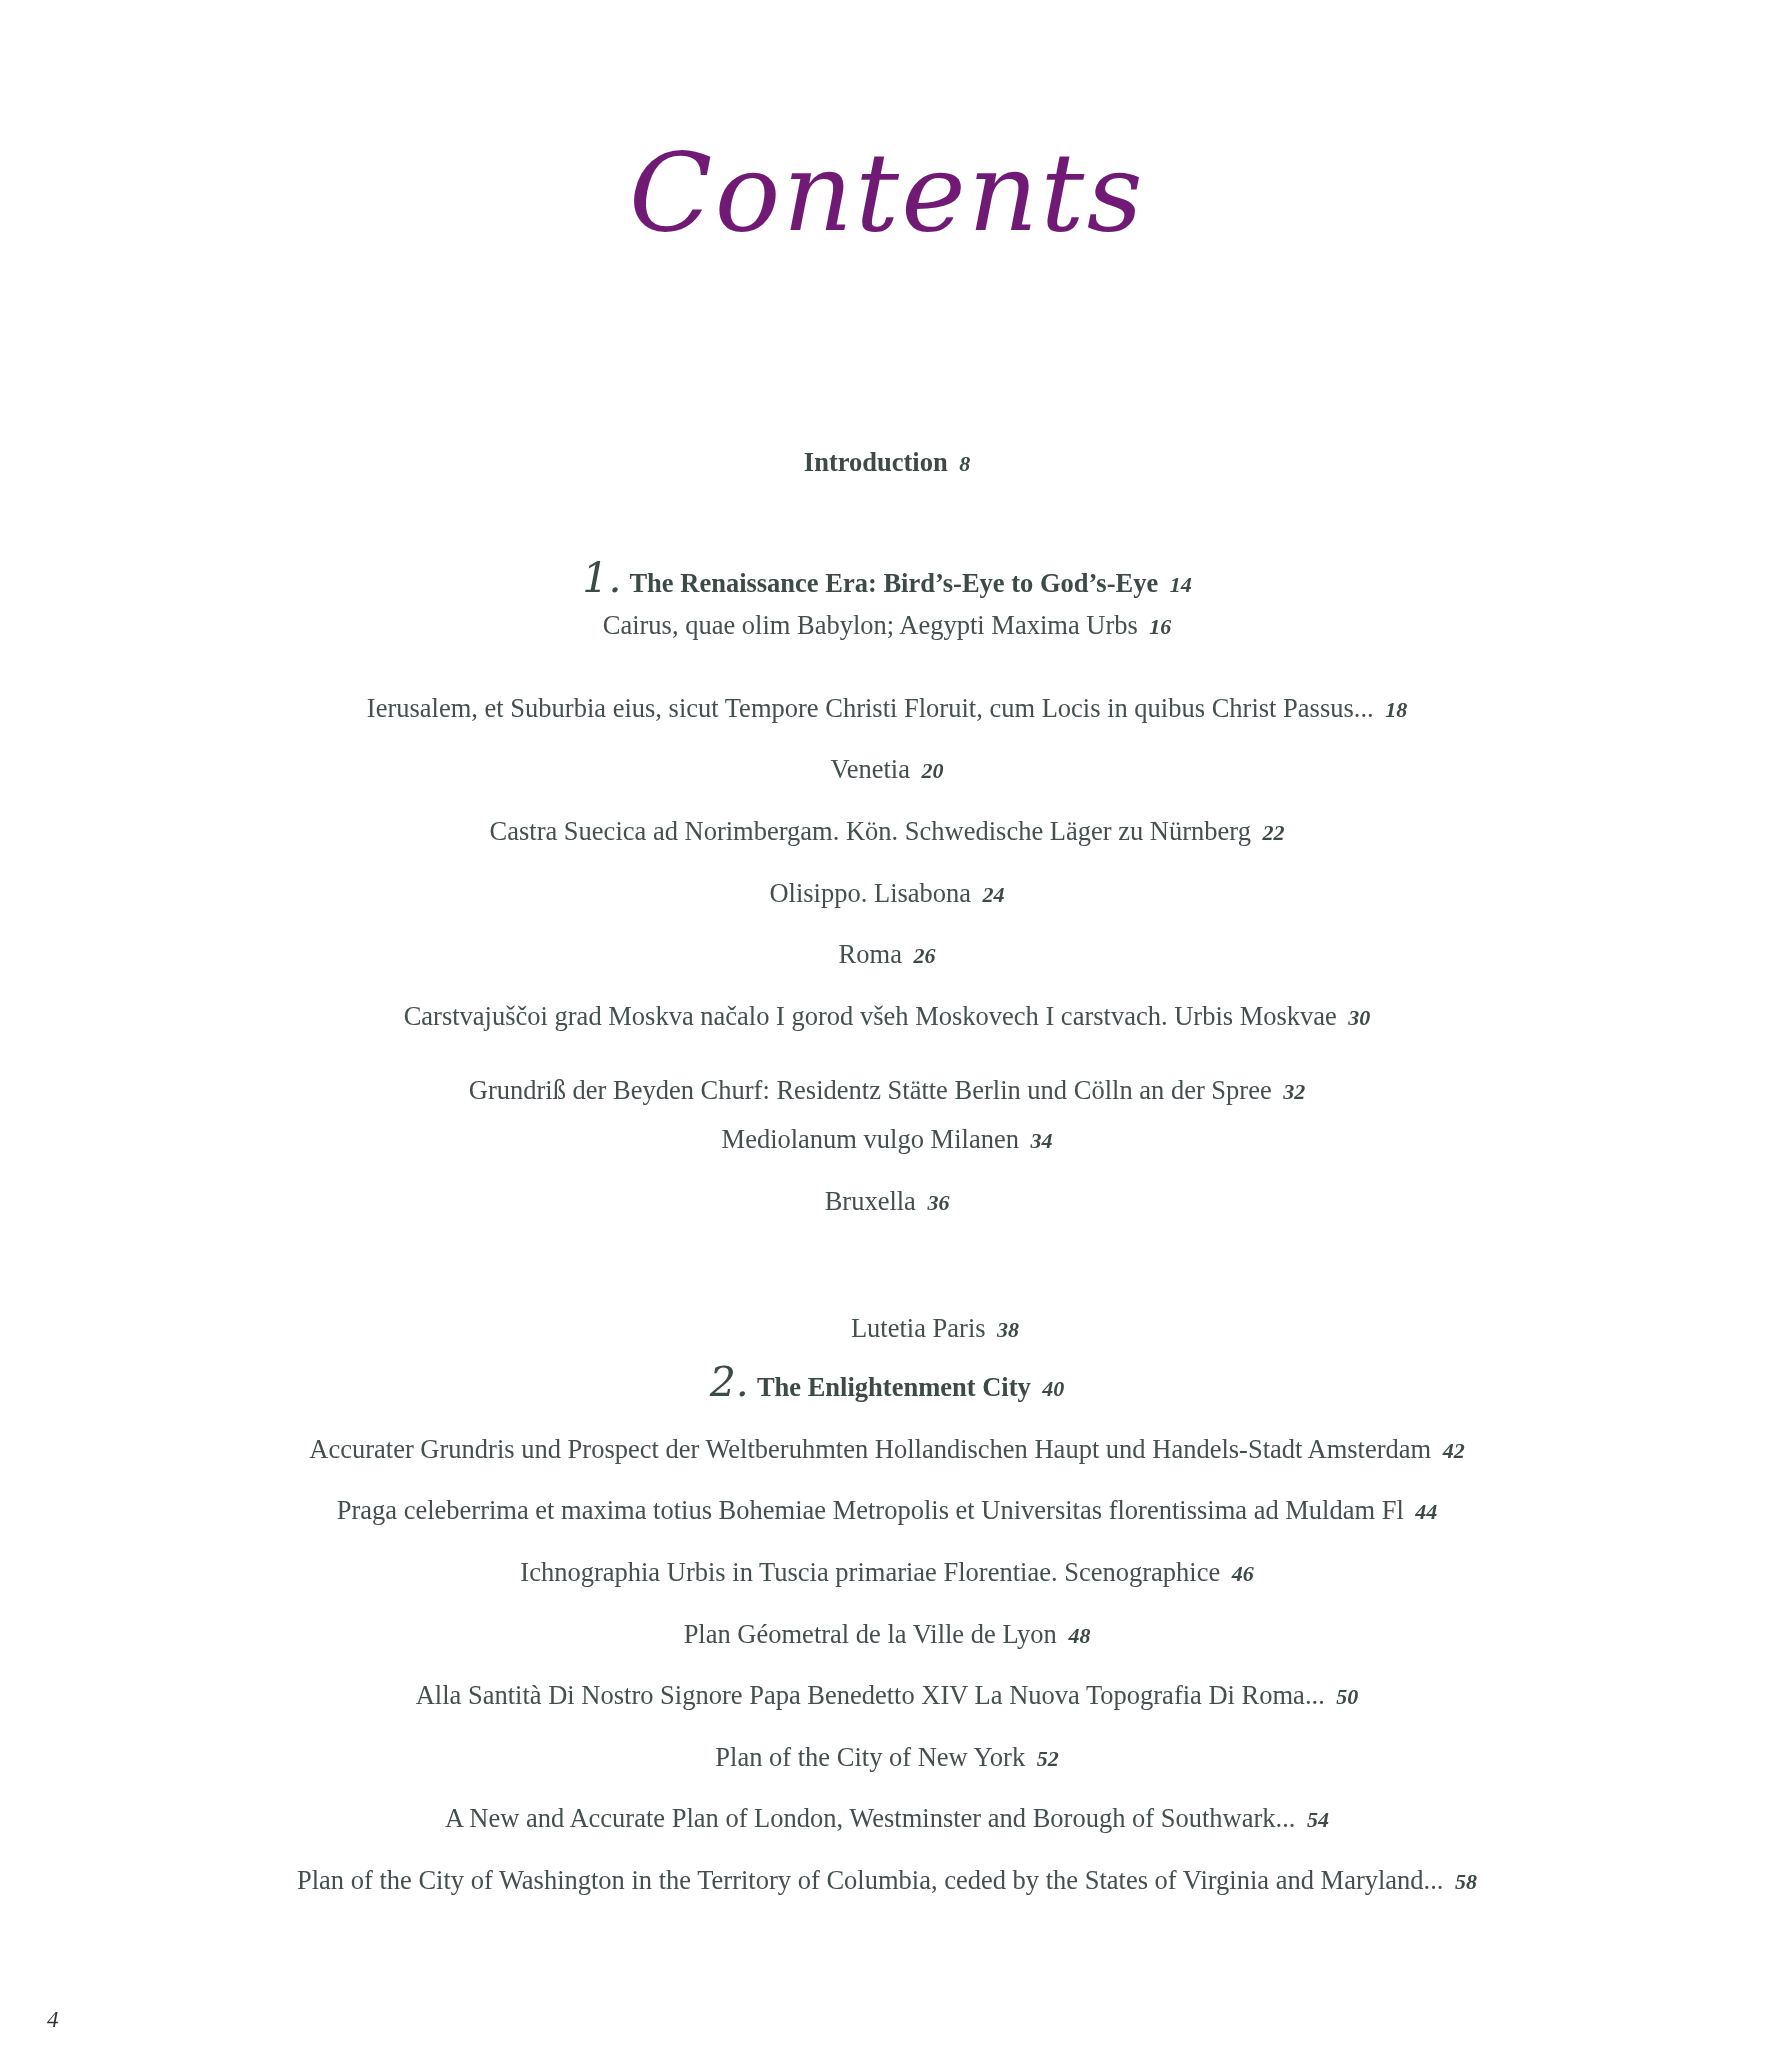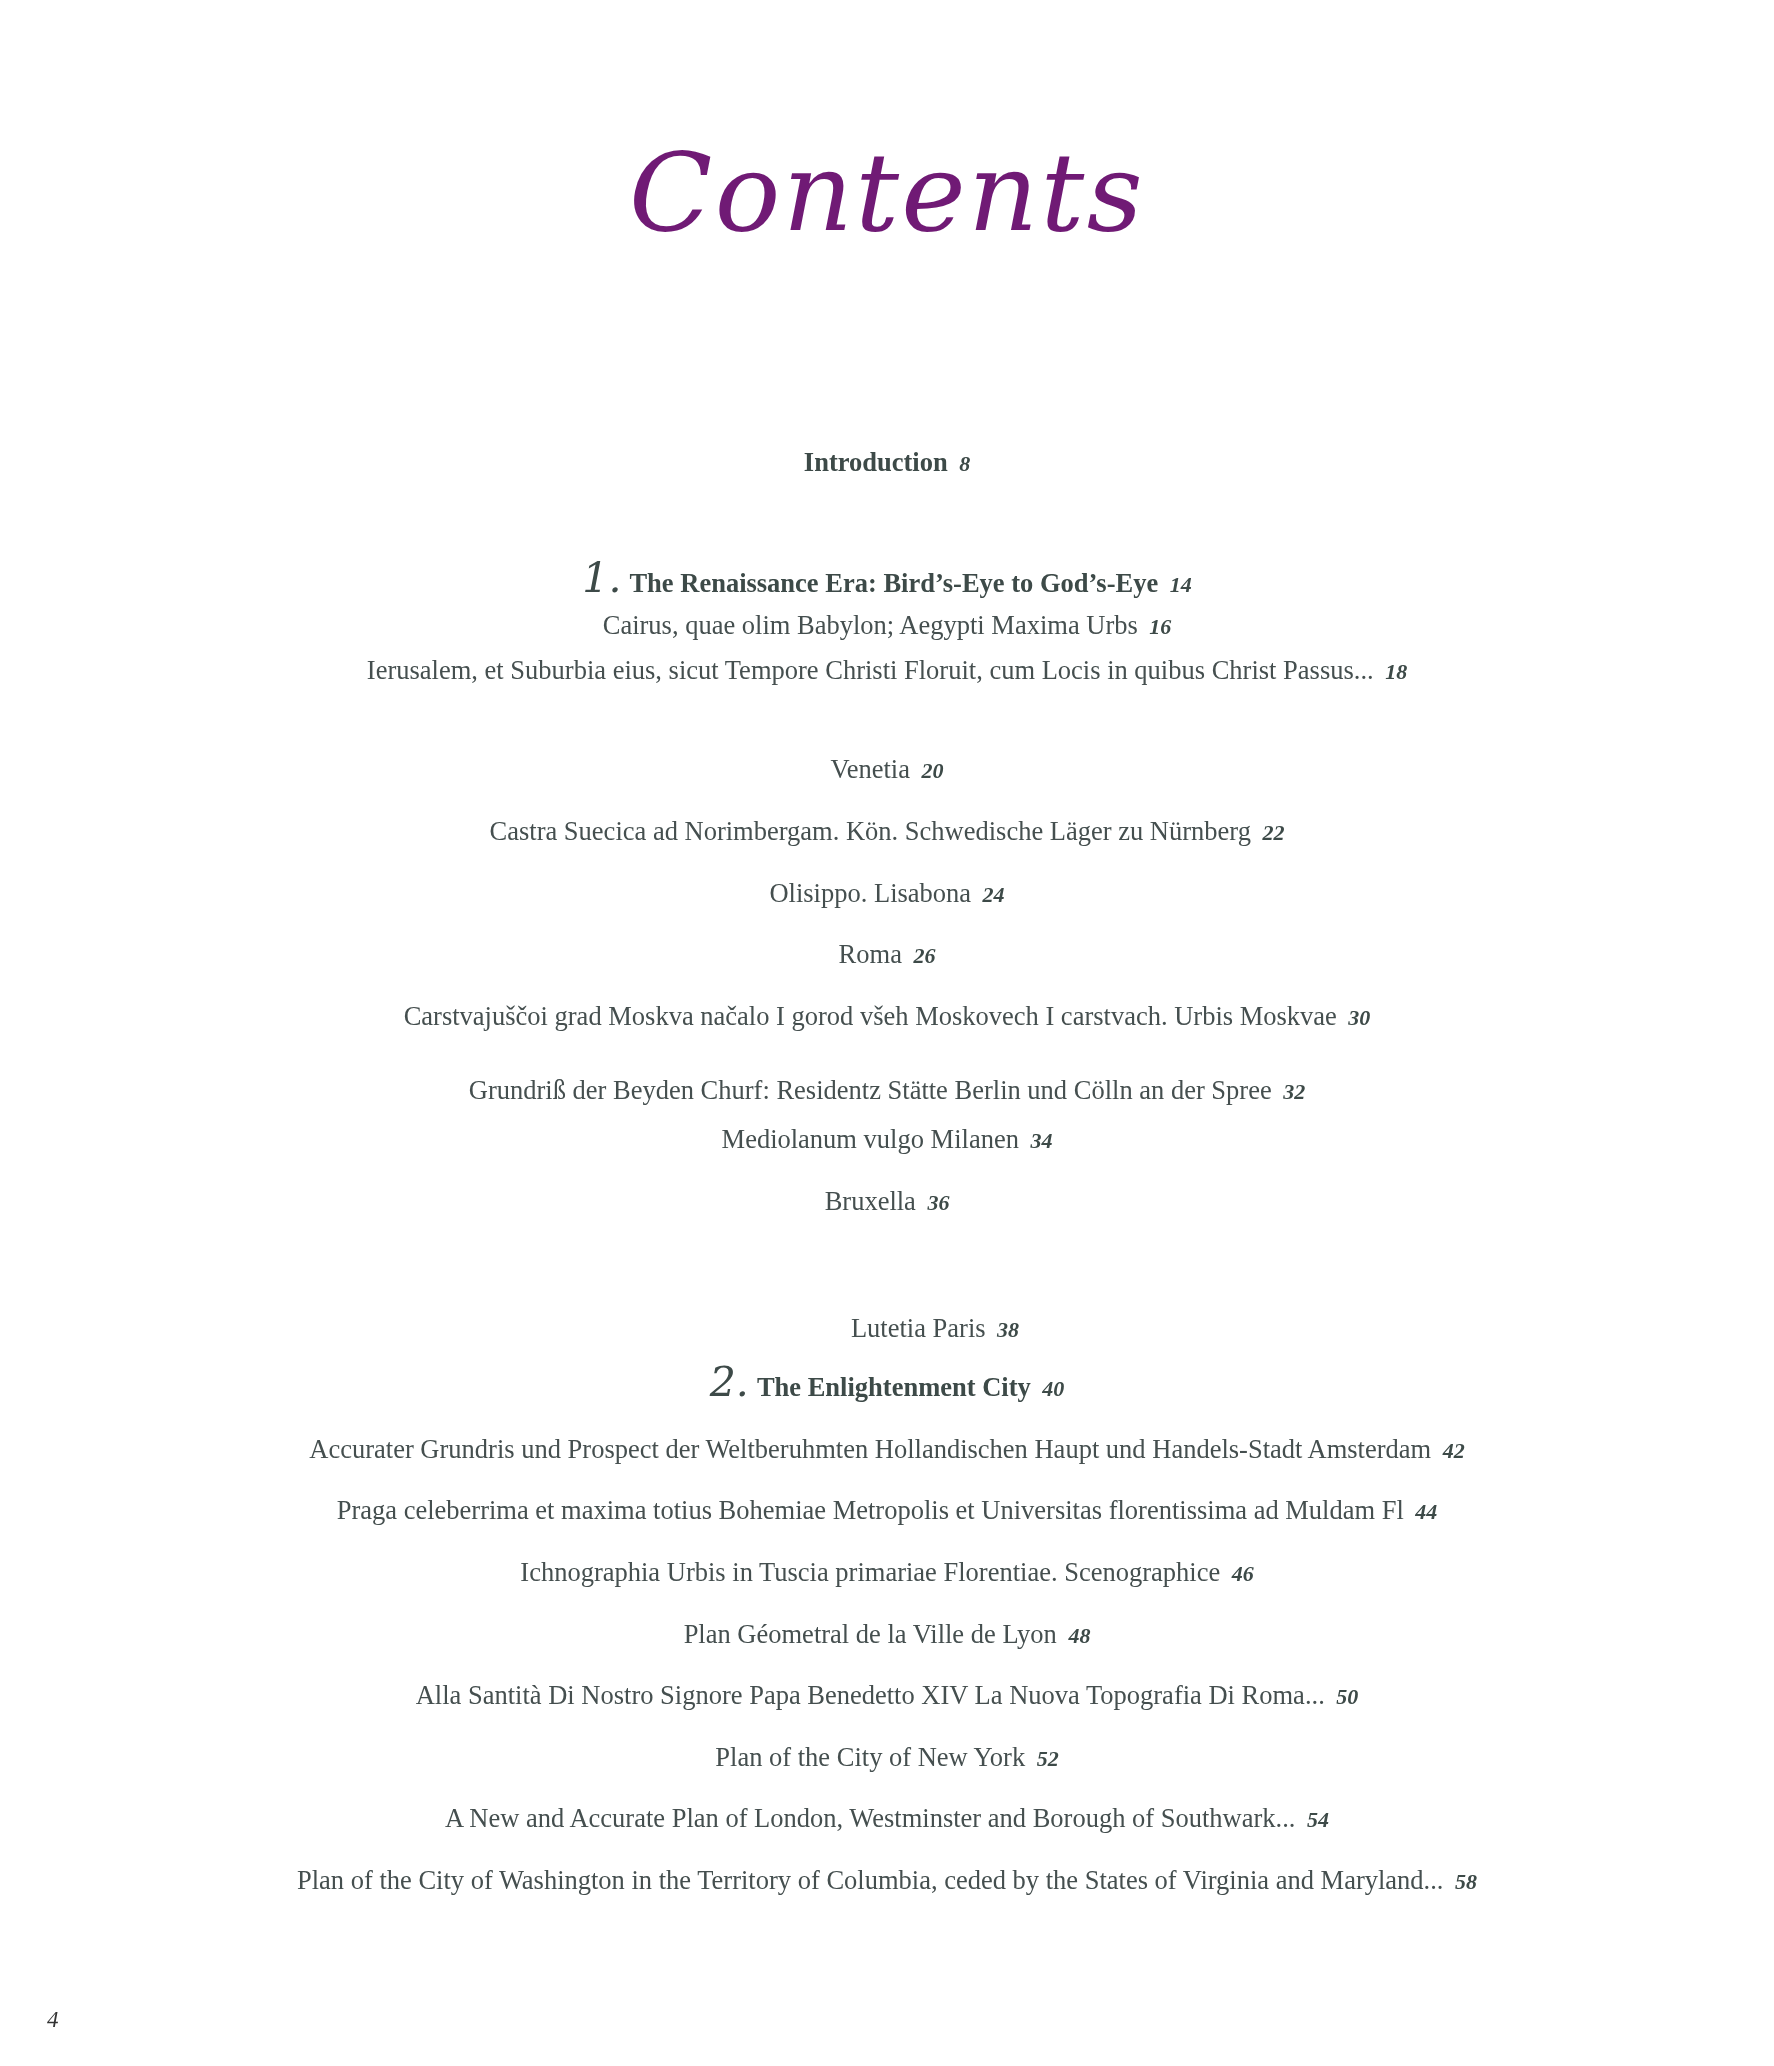--- a/index.html
+++ b/index.html
@@ -83,21 +83,21 @@
 
   <div class="line intro" style="top:449px;">
     <span>Introduction</span><span class="pg">8</span>
   </div>
 
   <div class="line section-heading" style="top:558px;">
     <span class="section-number">1.</span><span>The Renaissance Era: Bird’s-Eye to God’s-Eye</span><span class="pg">14</span>
   </div>
 
   <div class="line entry" style="top:612px;"><span>Cairus, quae olim Babylon; Aegypti Maxima Urbs</span><span class="pg">16</span></div>
-  <div class="line entry" style="top:657px;"><span>Ierusalem, et Suburbia eius, sicut Tempore Christi Floruit, cum Locis in quibus Christ Passus...</span><span class="pg">18</span></div>
+  <div class="line entry" style="top:695px;"><span>Ierusalem, et Suburbia eius, sicut Tempore Christi Floruit, cum Locis in quibus Christ Passus...</span><span class="pg">18</span></div>
   <div class="line entry" style="top:756px;"><span>Venetia</span><span class="pg">20</span></div>
   <div class="line entry" style="top:818px;"><span>Castra Suecica ad Norimbergam. Kön. Schwedische Läger zu Nürnberg</span><span class="pg">22</span></div>
   <div class="line entry" style="top:880px;"><span>Olisippo. Lisabona</span><span class="pg">24</span></div>
   <div class="line entry" style="top:941px;"><span>Roma</span><span class="pg">26</span></div>
   <div class="line entry" style="top:1003px;"><span>Carstvajuščoi grad Moskva načalo I gorod všeh Moskovech I carstvach. Urbis Moskvae</span><span class="pg">30</span></div>
   <div class="line entry" style="top:1064px;margin-top:13px;"><span>Grundriß der Beyden Churf: Residentz Stätte Berlin und Cölln an der Spree</span><span class="pg">32</span></div>
   <div class="line entry" style="top:1126px;"><span>Mediolanum vulgo Milanen</span><span class="pg">34</span></div>
   <div class="line entry" style="top:1188px;"><span>Bruxella</span><span class="pg">36</span></div>
   <div class="line entry" style="top:1315px;padding-left:48px;"><span>Lutetia Paris</span><span class="pg">38</span></div>
 

